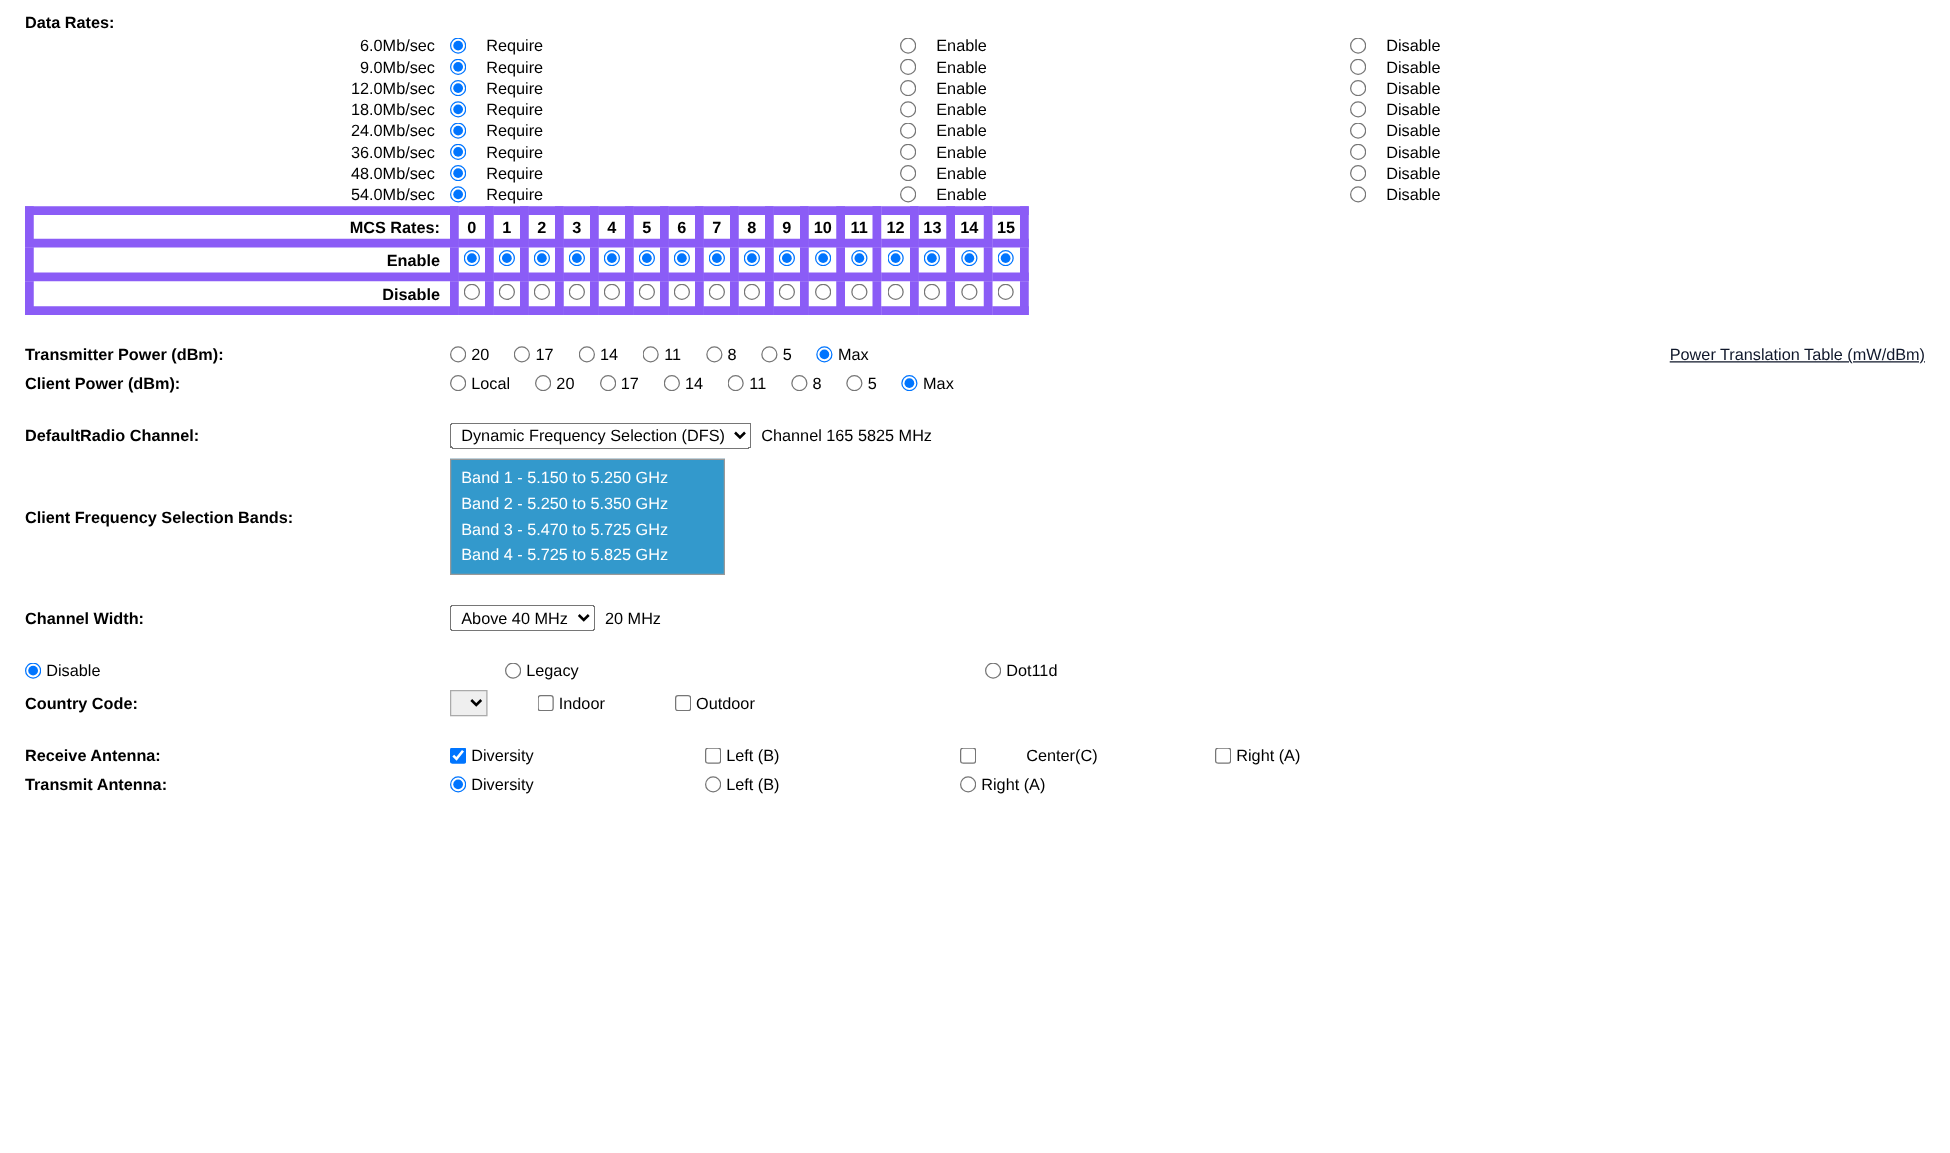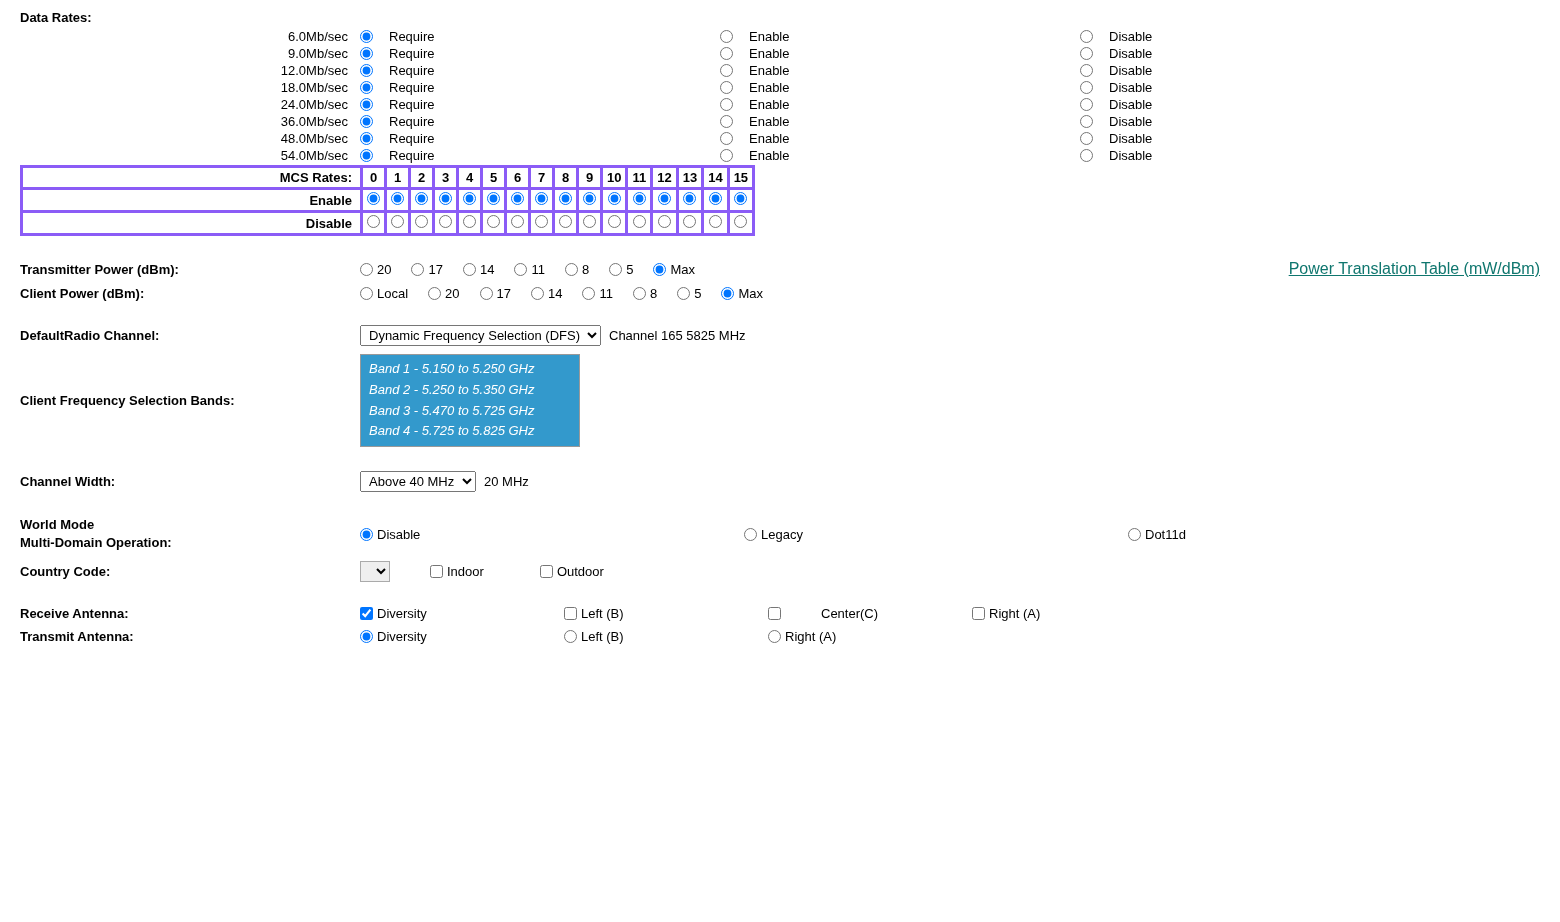--- a/index.html
+++ b/index.html
@@ -62,21 +62,21 @@
       margin-left: 16px;
     }
 
     
     .mcs-table {
       border-collapse: collapse;
       margin-bottom: 4px;
     }
 
     .mcs-table th, .mcs-table td {
-      border: 3px solid #8b5cf6;
+      border: 7px solid #8b5cf6;
       text-align: center;
       padding: 2px 4px;
       font-size: 13px;
     }
 
     .mcs-table th:first-child, .mcs-table td:first-child {
       text-align: right;
       font-weight: bold;
       min-width: 340px;
       padding-right: 8px;
@@ -116,36 +116,35 @@
     }
 
     .dfs-bands {
       border: 1px solid #999;
       background: #3399cc;
       color: #fff;
       padding: 4px 8px;
       font-size: 13px;
       line-height: 1.6;
       width: 220px;
-      font-style: italic;
     }
 
     .inline-radio {
       display: flex;
       align-items: center;
       gap: 4px;
       margin-right: 16px;
     }
 
     .power-link {
-      color: #0f766e;
+      color: #0f172a;
       text-decoration: underline;
       cursor: pointer;
       margin-left: auto;
-      font-size: 16px;
+      font-size: 13px;
     }
 
     .world-mode-label {
       font-weight: bold;
       line-height: 1.4;
     }
 
     .checkbox-option {
       display: flex;
       align-items: center;
@@ -481,24 +480,20 @@
     <select>
       <option>Above 40 MHz</option>
     </select>
     <span>20 MHz</span>
   </div>
 </div>
 
 <div class="spacer"></div>
 
 <div class="field-row">
-  <div class="field-label world-mode-label">
-    <span>World Mode</span><br>
-    <span>Multi-Domain Operation:</span>
-  </div>
   <div style="display:flex;align-items:center;gap:8px;" id="world-mode-options">
       <label class="inline-radio" style="min-width: 360px;">
         <input type="radio" name="world_mode" value="Disable" checked="" style="">
         <span>Disable</span>
       </label>
       <label class="inline-radio" style="min-width: 360px;">
         <input type="radio" name="world_mode" value="Legacy" style="">
         <span>Legacy</span>
       </label>
       <label class="inline-radio" style="min-width: 360px;">

